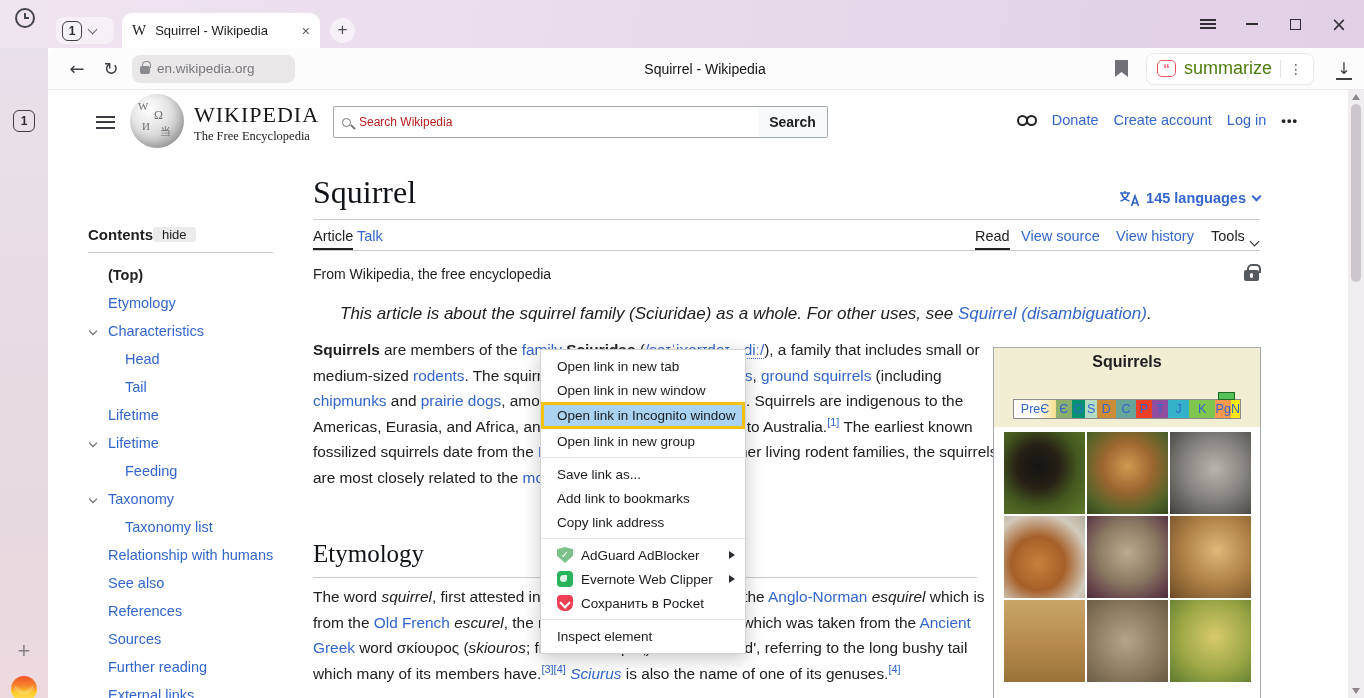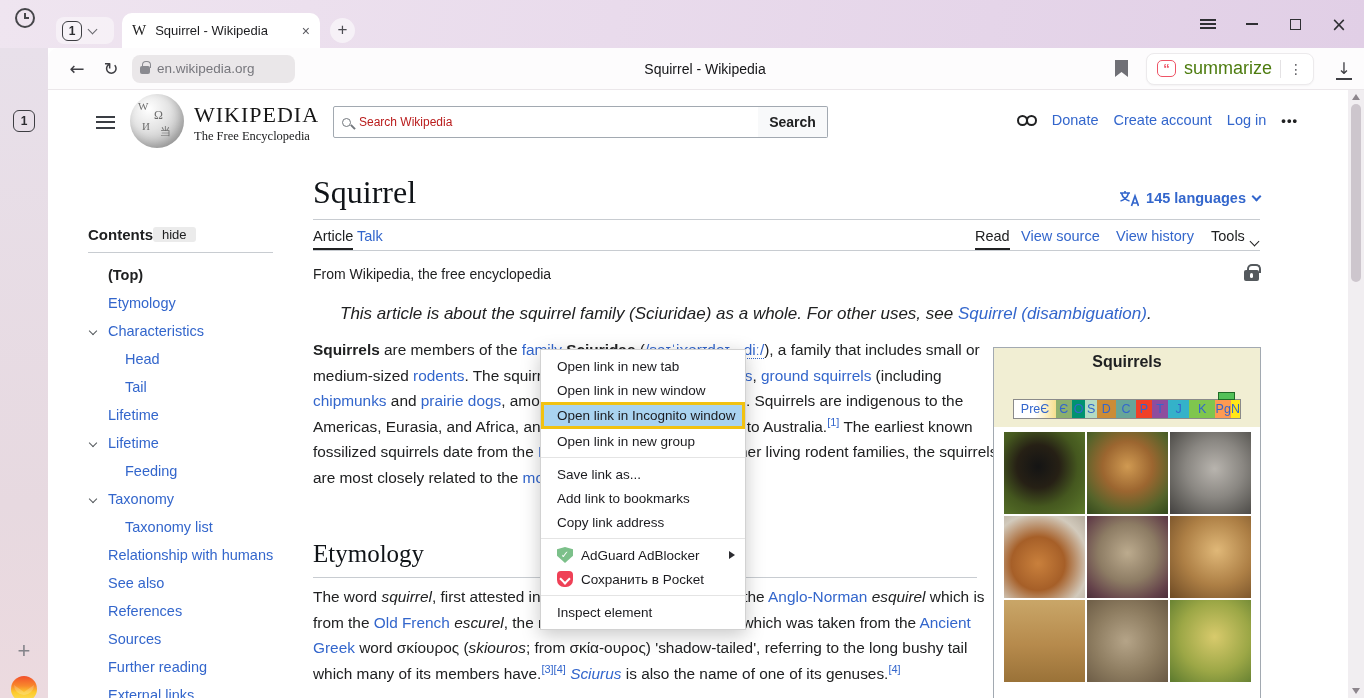--- a/index.html
+++ b/index.html
@@ -385,20 +385,25 @@
       <div class="mi">Save link as...</div>
       <div class="mi">Add link to bookmarks</div>
       <div class="mi">Copy link address</div>
       <div class="msep"></div>
       <div class="mi">
         <span class="mico adg">✓</span>
         <span>AdGuard AdBlocker</span>
         <span class="sub"></span>
       </div>
       <div class="mi">
+        <span class="mico evn"></span>
+        <span>Evernote Web Clipper</span>
+        <span class="sub"></span>
+      </div>
+      <div class="mi">
         <span class="mico pkt"></span>
         <span>Сохранить в Pocket</span>
       </div>
       <div class="msep"></div>
       <div class="mi">Inspect element</div>
     </div>
   </div>
 
   <div class="scrollbar">
     <div class="sb-up"></div>

